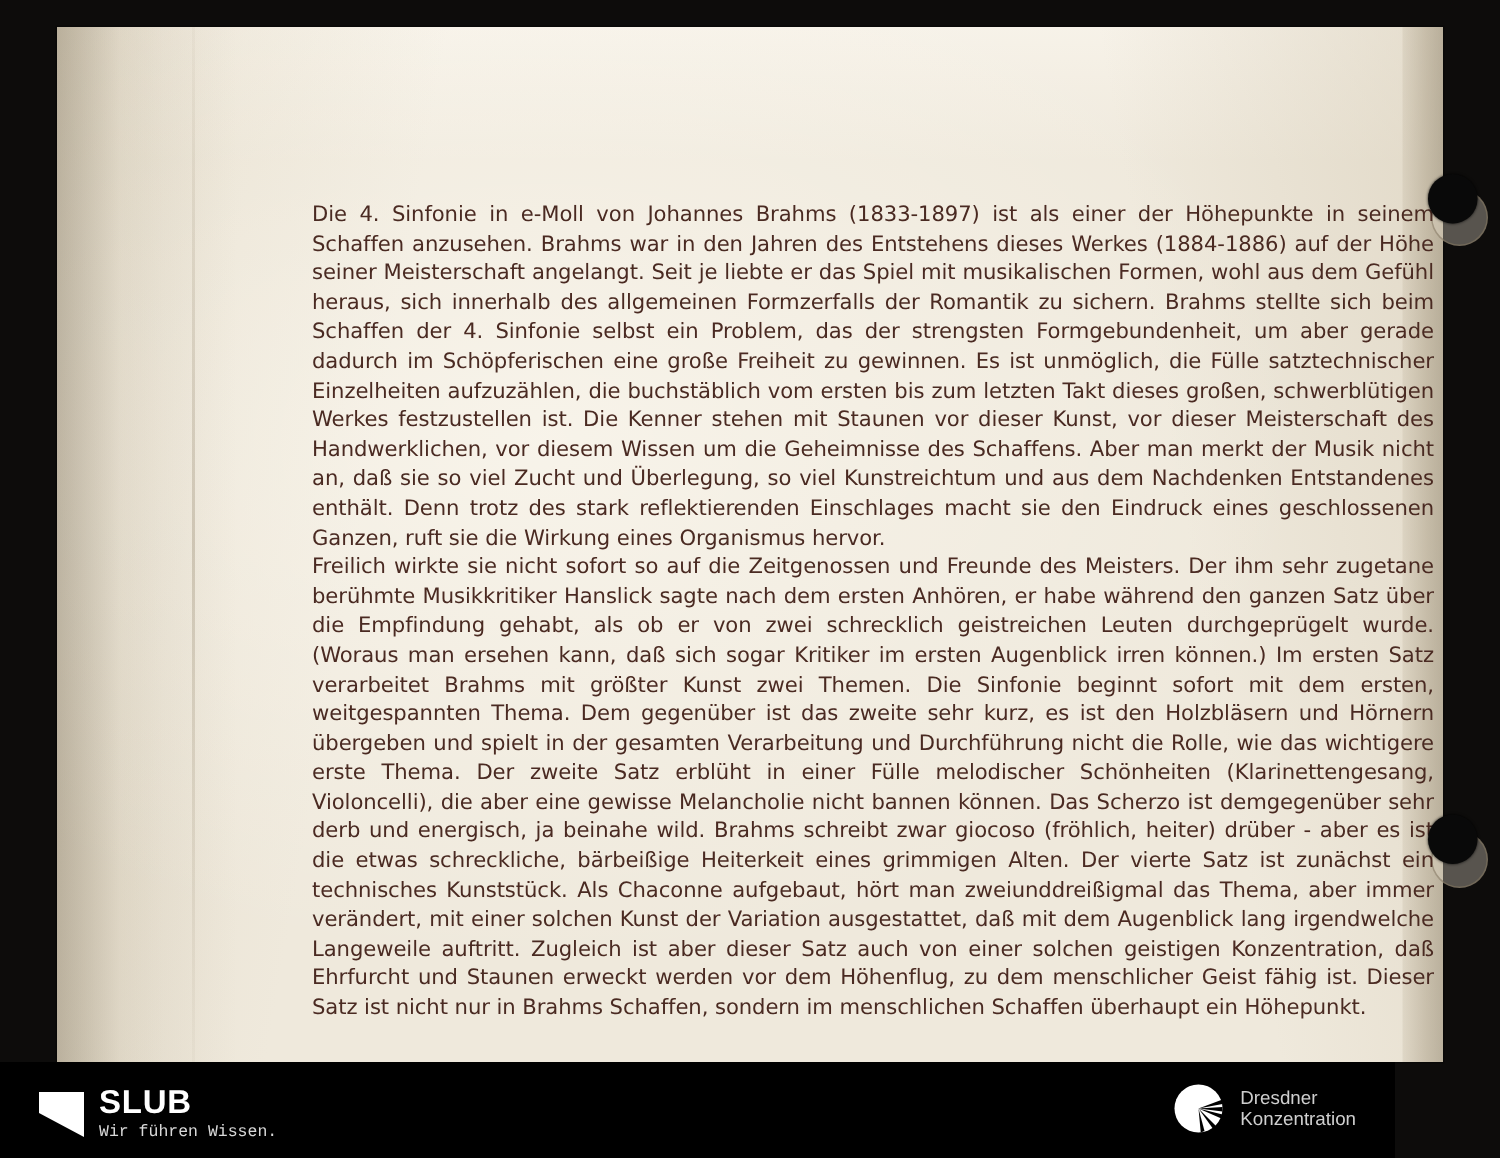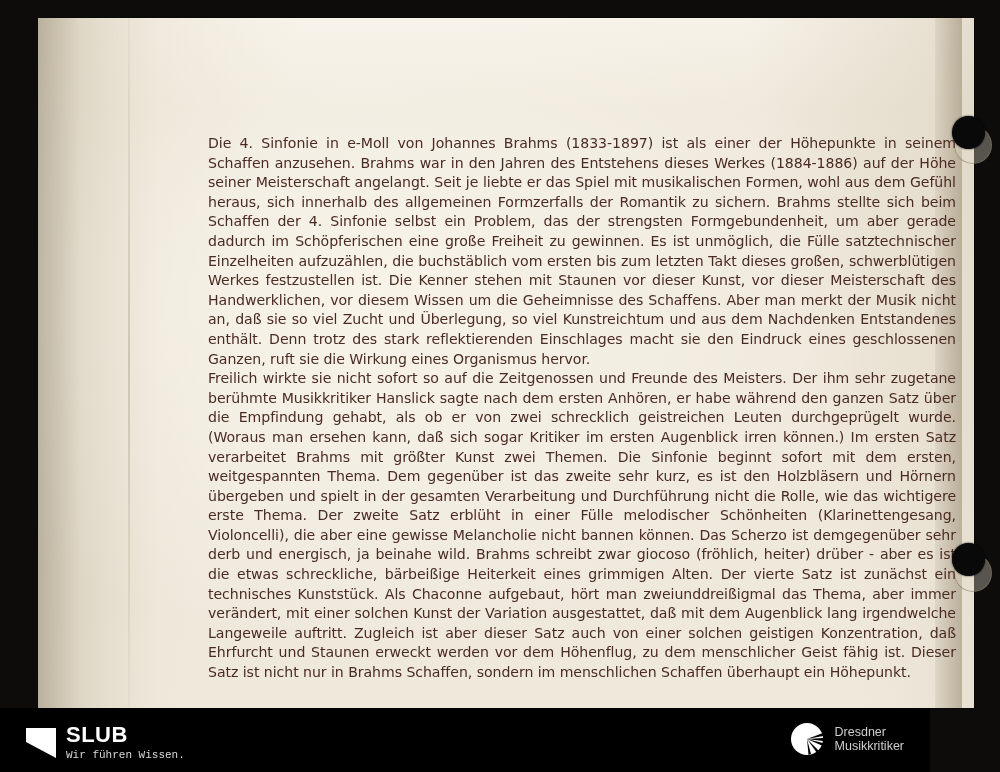--- a/index.html
+++ b/index.html
@@ -28,21 +28,20 @@
     position: absolute;
     left: 38px;
     top: 18px;
     width: 924px;
     height: 690px;
     background: #efe9dc;
     background-image:
       linear-gradient(90deg, rgba(228,220,203,0.85) 0px, rgba(239,233,220,0) 70px),
       linear-gradient(180deg, rgba(250,246,238,0.7) 0px, rgba(239,233,220,0) 90px);
     box-shadow: 0 0 0 1px rgba(0,0,0,0.25);
-    padding-left: 12px;
   }
 
   
   .page-tint {
     position: absolute;
     left: 0; top: 0; right: 0; bottom: 0;
     background:
       radial-gradient(ellipse at 35% 40%, rgba(255,252,245,0.55) 0%, rgba(255,252,245,0) 60%),
       linear-gradient(100deg, rgba(222,212,191,0.55) 0%, rgba(240,234,221,0) 25%),
       linear-gradient(260deg, rgba(214,204,183,0.55) 0%, rgba(240,234,221,0) 22%);
@@ -226,16 +225,16 @@
           <path d="M17 17 L33 11 L33 14 Z"></path>
           <path d="M17 17 L33 16 L33 19 Z"></path>
           <path d="M17 17 L33 21 L33 24 Z"></path>
           <path d="M17 17 L29 29 L27 31 Z"></path>
           <path d="M17 17 L21 32 L18.5 33 Z"></path>
         </g>
       </svg>
     </div>
     <div class="dp-texts">
       <div>Dresdner</div>
-      <div>Musikkritiker</div>
+      <div>Konzentration</div>
     </div>
   </div>
 </div>
 
 </body></html>

